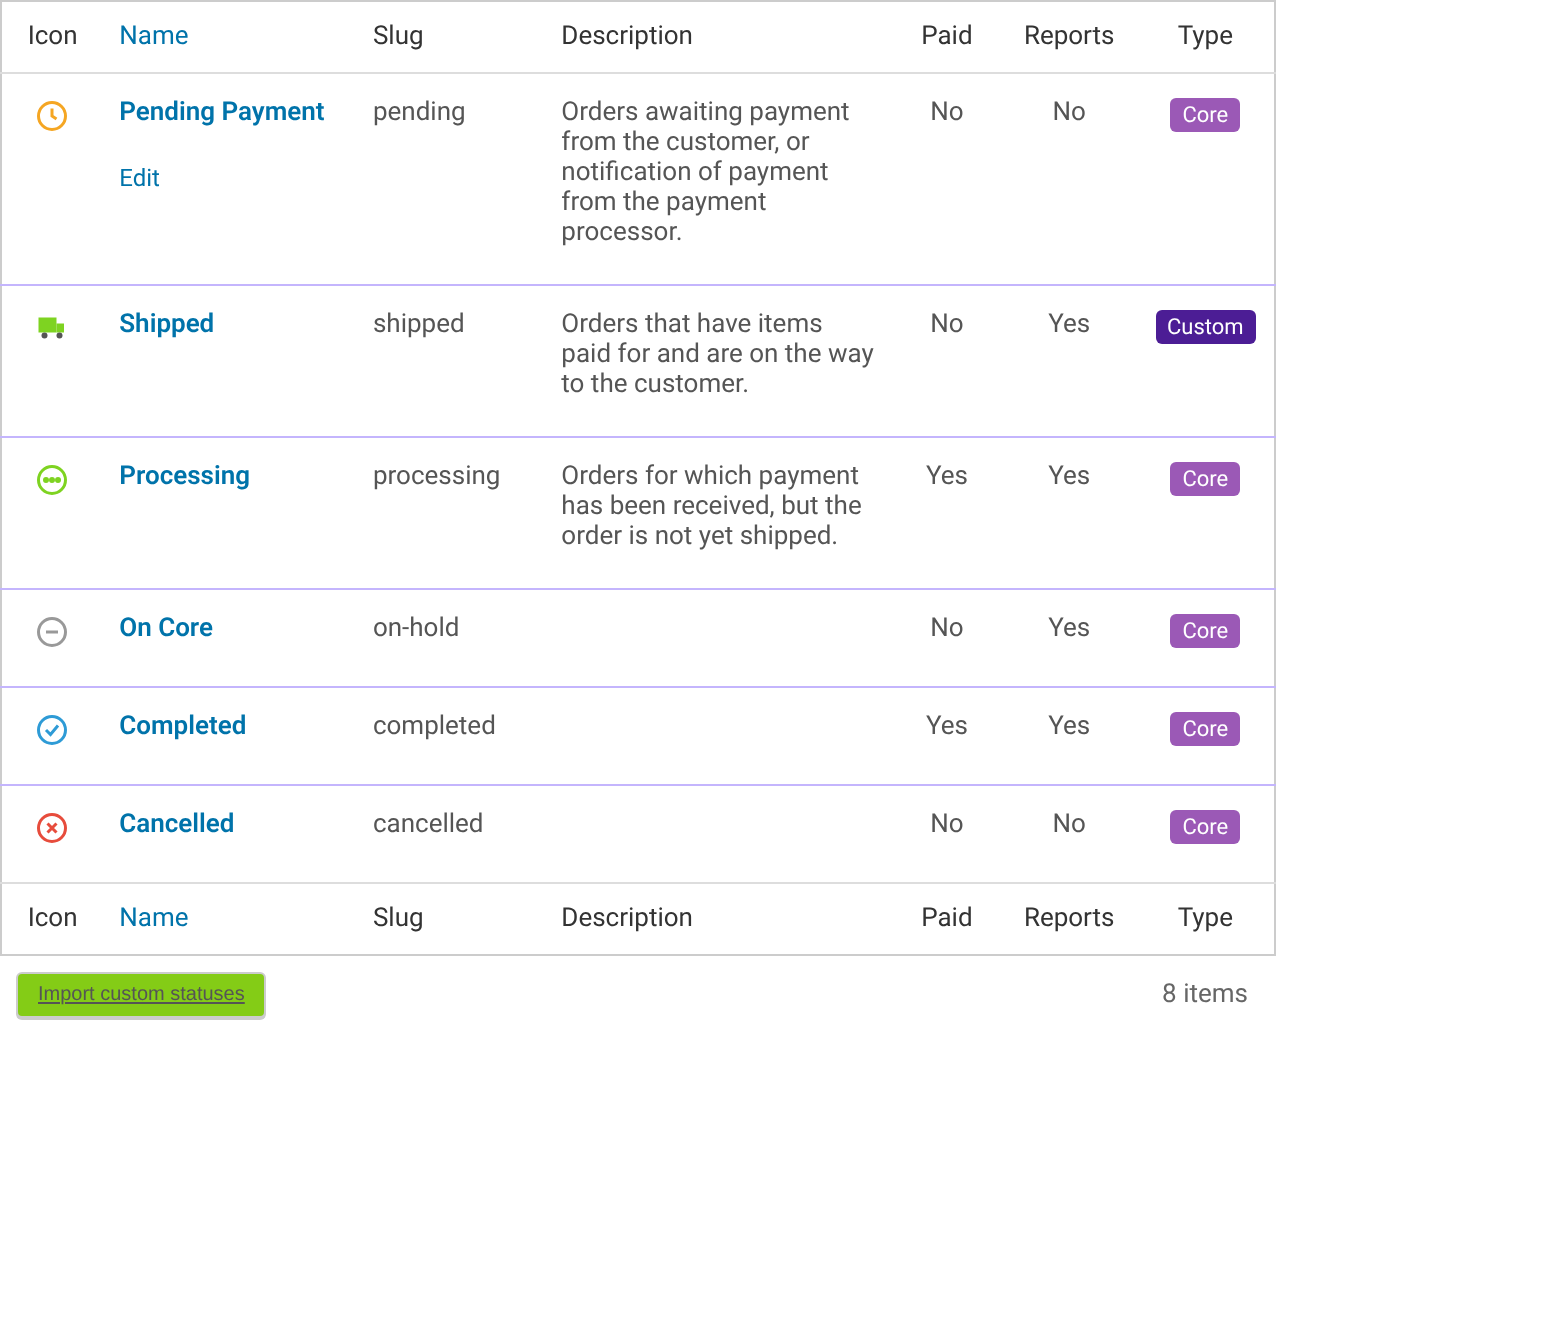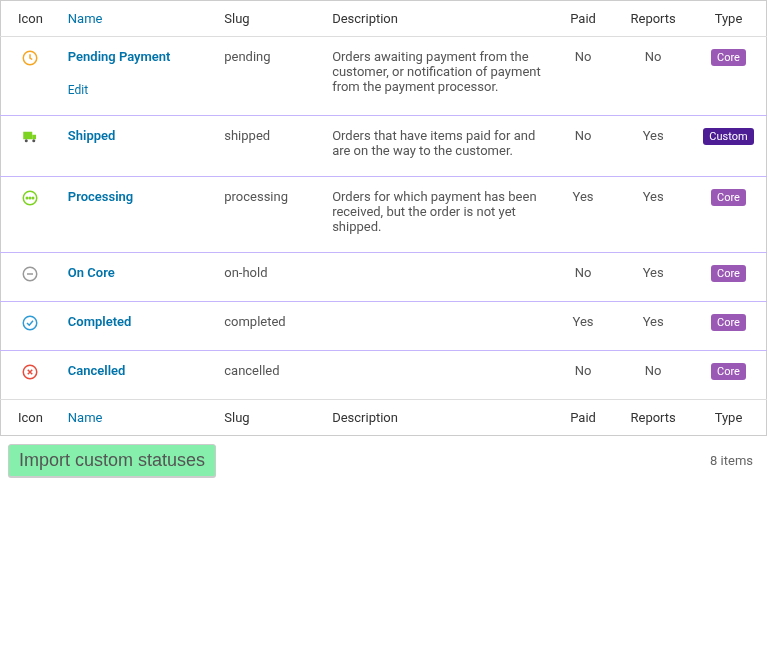--- a/index.html
+++ b/index.html
@@ -67,40 +67,41 @@
   .badge-core   { background: #9b59b6; }
   .badge-custom { background: #4c1d95; }
   .icon-svg { display:block; margin: 0 auto; }
   .footer-bar {
     display: flex;
     justify-content: space-between;
     align-items: center;
     padding: 8px 8px 10px 8px;
   }
   .import-btn {
-    background: #86efac;
+    background: #84cc16;
     border: 1px solid #ccc;
     border-radius: 3px;
     padding: 5px 10px;
-    font-size: 18px;
+    font-size: 10px;
     color: #555;
     cursor: pointer;
     box-shadow: 0 1px 0 #ccc;
+    text-decoration: underline;
   }
   .items-count { color: #666; font-size: 13px; padding-right: 6px;}
   
   .arrow-wrap {
     position: absolute;
     pointer-events: none;
   }
 </style>
 </head>
 <body>
 
-<div style="position:relative; width:767px;">
+<div style="position:relative; width:638px;">
 <table>
   <thead>
     <tr>
       <th class="col-icon">Icon</th>
       <th class="col-name sortable">Name</th>
       <th class="col-slug">Slug</th>
       <th class="col-desc">Description</th>
       <th class="col-paid">Paid</th>
       <th class="col-reports">Reports</th>
       <th class="col-type">Type</th>

